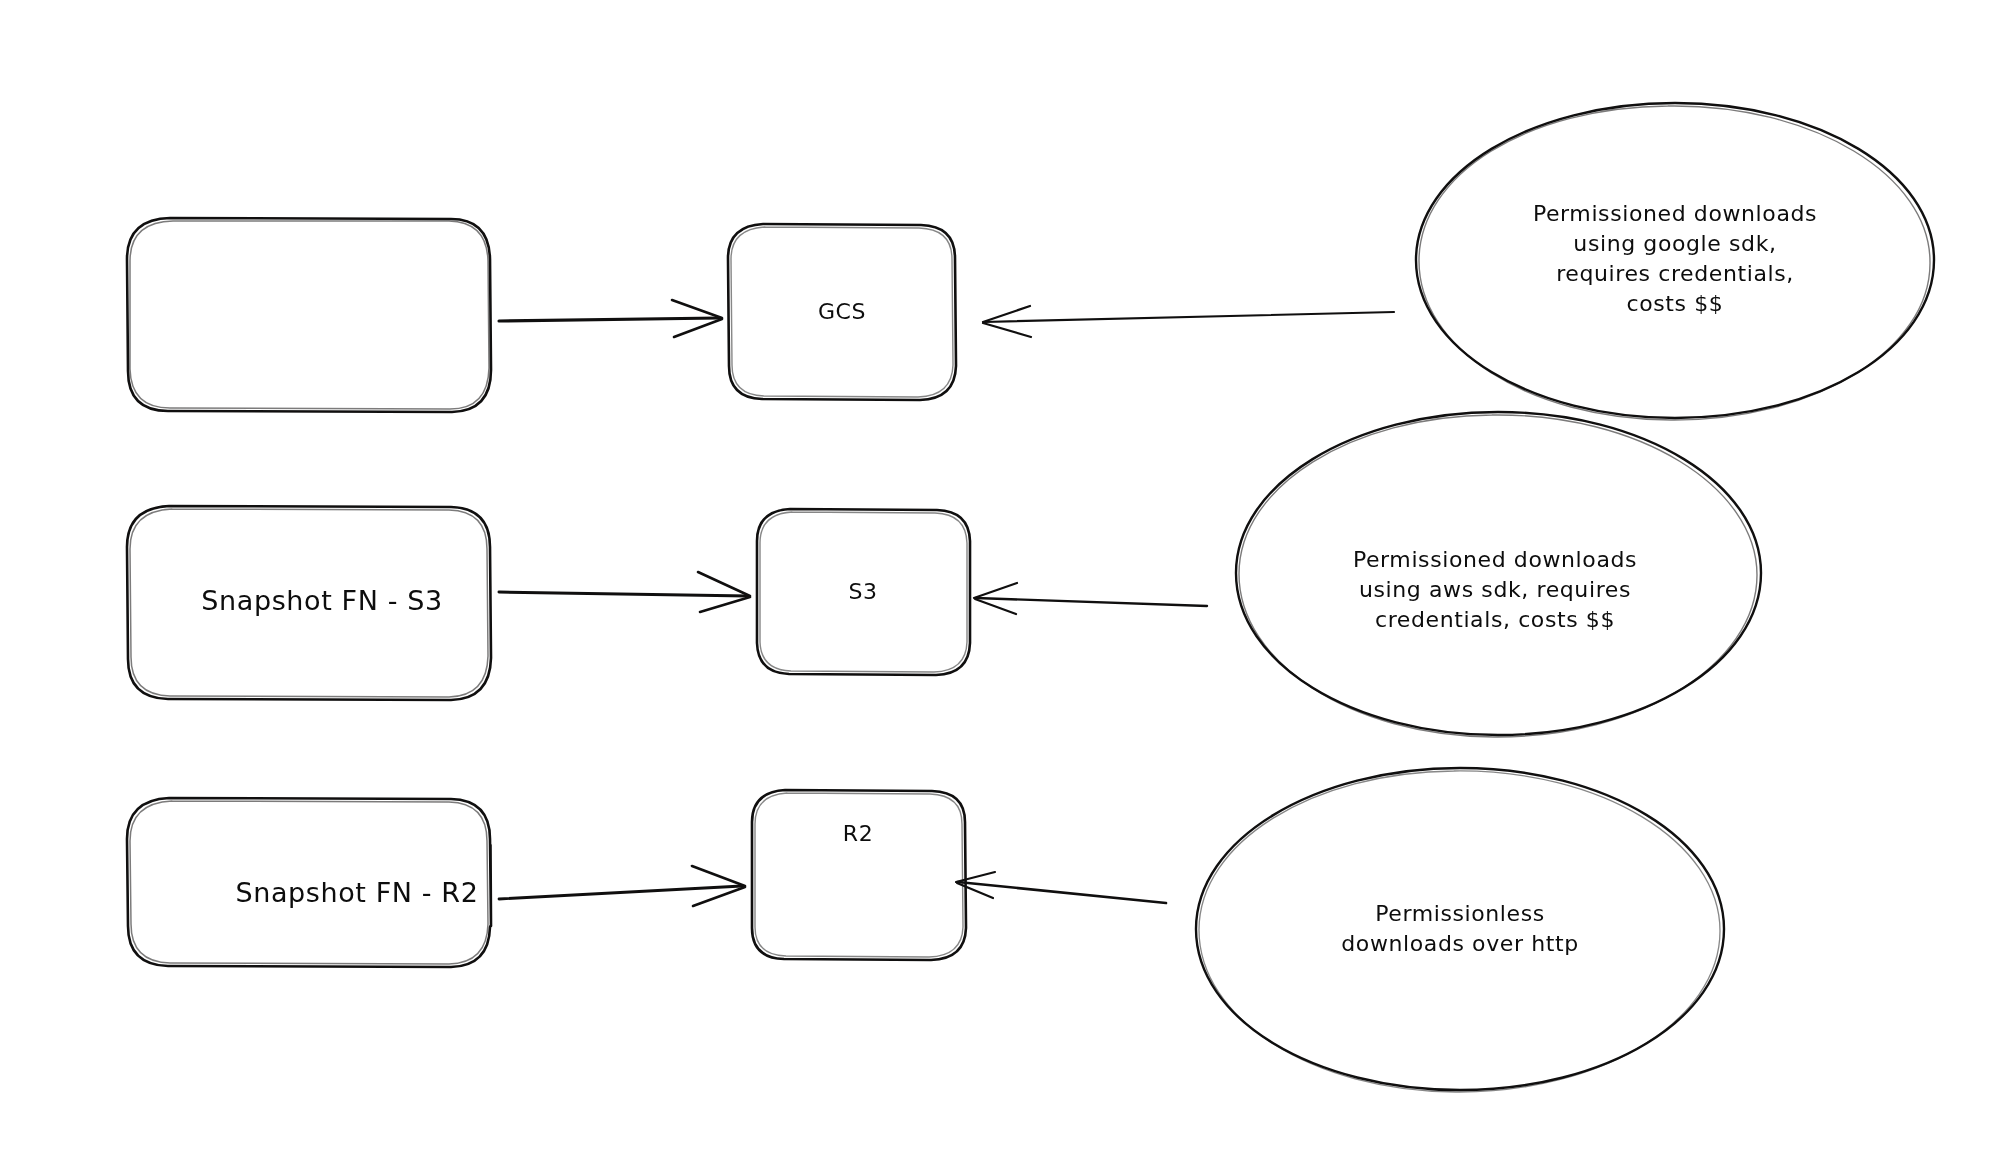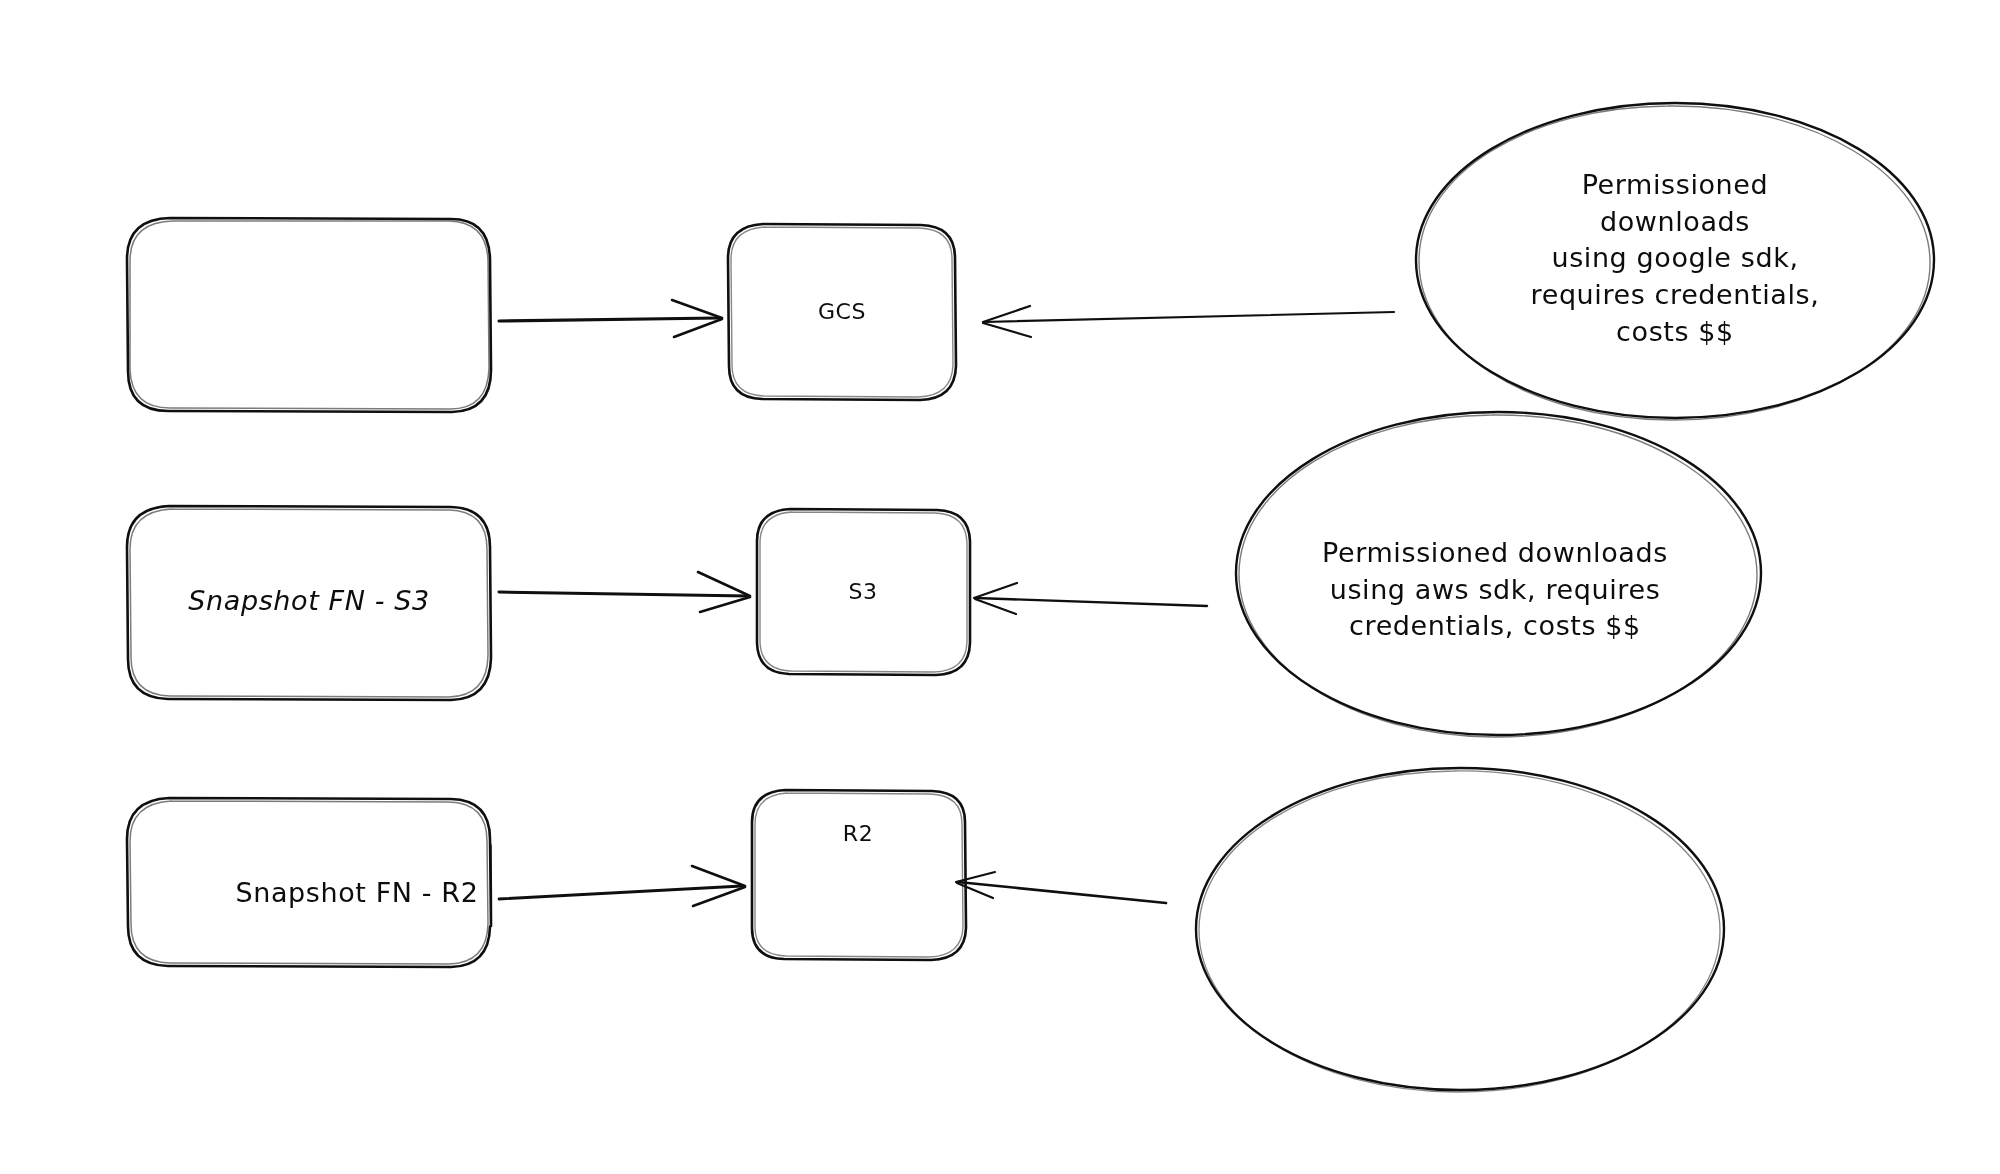--- a/index.html
+++ b/index.html
@@ -43,21 +43,21 @@
     transform: translate(-50%, -50%);
     pointer-events: none;
   }
   .box-label {
     font-size: 27px;
   }
   .store-label {
     font-size: 22px;
   }
   .note-label {
-    font-size: 27px;
+    font-size: 22px;
     line-height: 1.36;
   }
 </style>
 </head>
 <body>
 
 <div id="canvas">
 
   <svg id="sketch" viewBox="0 0 2000 1174" xmlns="http://www.w3.org/2000/svg">
 
@@ -169,26 +169,28 @@
   </svg>
 
 
   <div class="node-label store-label" style="left:842px; top:312px;">GCS</div>
 
   <div class="node-label note-label" style="left:1675px; top:259px;">Permissioned downloads
 using google sdk,
 requires credentials,
 costs $$</div>
 
-  <div class="node-label box-label" style="left:309px; top:601px;font-style:italic;">Snapshot FN - S3</div>
+  <div class="node-label box-label" style="left:322px; top:601px;">Snapshot FN - S3</div>
 
   <div class="node-label store-label" style="left:863px; top:592px;">S3</div>
 
   <div class="node-label note-label" style="left:1495px; top:590px;">Permissioned downloads
 using aws sdk, requires
 credentials, costs $$</div>
 
   <div class="node-label box-label" style="left:309px; top:893px;margin-left:48px;">Snapshot FN - R2</div>
 
   <div class="node-label store-label" style="left:858px; top:834px;">R2</div>
 
+  <div class="node-label note-label" style="left:1460px; top:929px;">Permissionless
+downloads over http</div>
 
 </div>
 
 </body></html>

